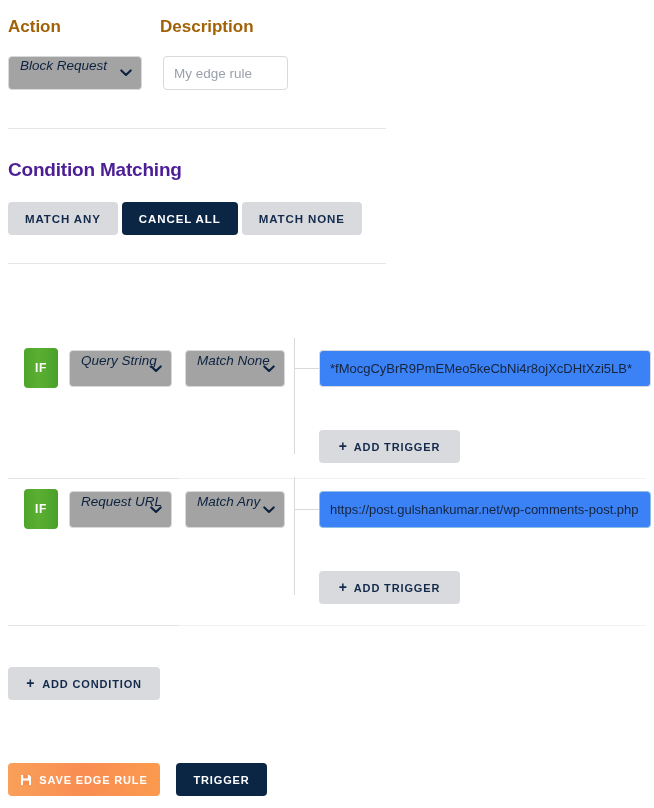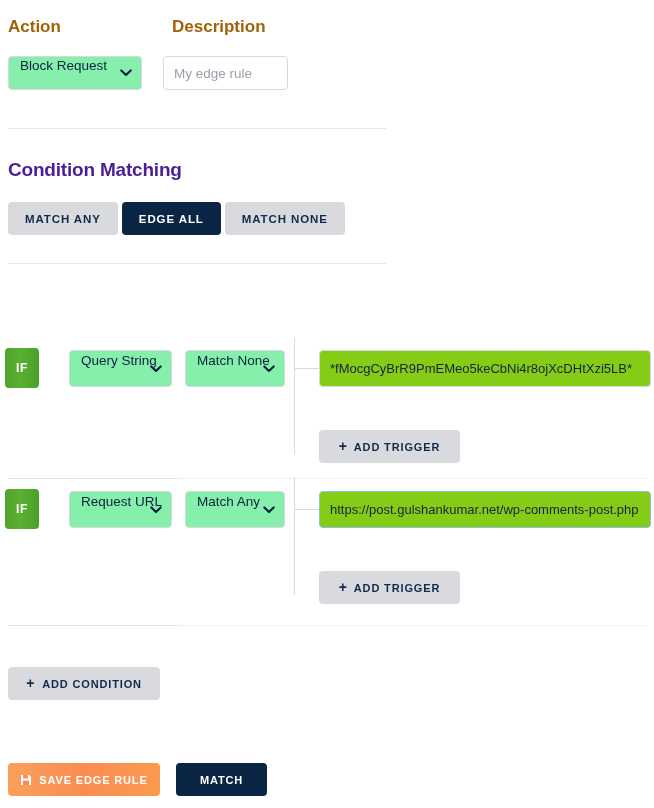--- a/index.html
+++ b/index.html
@@ -34,37 +34,38 @@
     font-weight: bold;
     color: #a16207;
     margin: 0;
   }
 
   
   .abs { position: absolute; }
 
   
   #label-action  { left: 8px;   top: 17px; }
-  #label-desc    { left: 172px; top: 17px; }
+  #label-desc    { left: 160px; top: 17px; }
 
   .select-box {
     box-sizing: border-box;
     border: 1px solid #d7d9dc;
     border-radius: 4px;
-    background: #86efac;
+    background: #a3a3a3;
     font-family: "Liberation Sans", sans-serif;
     font-size: 13.5px;
     color: #0d2240;
     padding: 0 26px 16px 11px;
     display: flex;
     align-items: center;
     cursor: pointer;
     position: relative;
     white-space: nowrap;
     overflow: hidden;
+    font-style: italic;
   }
   .select-box .chev {
     position: absolute;
     right: 9px;
     top: 50%;
     transform: translateY(-50%);
     display: block;
     line-height: 0;
   }
   .chev svg { display: block; }
@@ -139,21 +140,21 @@
   #label-condmatch { left: 8px; top: 159px; }
   #label-conditions { left: 8px; top: 300px; }
 
   
   .cond-group { position: absolute; left: 0; }
   #cond-group-1 { top: 348px; }
   #cond-group-2 { top: 489px; }
 
   .if-badge {
     position: absolute;
-    left: 5px;
+    left: 24px;
     width: 34px;
     height: 40px;
     border-radius: 4px;
     background: linear-gradient(90deg,#4ea32a 0%,#5bb032 42%,#4a9f2b 100%);
     color: #ffffff;
     font-size: 12px;
     font-weight: bold;
     letter-spacing: 0.6px;
     display: flex;
     align-items: center;
@@ -175,21 +176,21 @@
   }
 
   .trigger-input {
     position: absolute;
     left: 319px;
     width: 332px;
     height: 37px;
     box-sizing: border-box;
     border: 1px solid #d7d9dc;
     border-radius: 4px;
-    background: #84cc16;
+    background: #3b82f6;
     font-family: "Liberation Sans", sans-serif;
     font-size: 13px;
     color: #16243d;
     padding: 0 10px;
     outline: none;
   }
   .trigger-input.focused {
     border-color: #8fbde3;
   }
 
@@ -300,21 +301,21 @@
   </div>
 
   <input id="desc-input" type="text" placeholder="My edge rule" style="">
 
   <div class="divider" id="div-top"></div>
 
   <h2 class="h-section abs" id="label-condmatch">Condition Matching</h2>
 
   <div class="abs" id="match-group">
     <button class="match-btn">MATCH ANY</button>
-    <button class="match-btn active">EDGE ALL</button>
+    <button class="match-btn active">CANCEL ALL</button>
     <button class="match-btn">MATCH NONE</button>
   </div>
 
 
   <div class="divider" id="div-under-desc"></div>
 
 
   <div class="cond-group" id="cond-group-1">
     <div class="if-badge" style="top:0">IF</div>
 
@@ -394,15 +395,15 @@
     <span class="save-icon">
       <svg width="12" height="12" viewBox="0 0 12 12">
         <path d="M1 1 h8.2 L11 2.8 V11 H1 Z" fill="#ffffff"></path>
         <rect x="3.2" y="1" width="4.6" height="3.4" fill="#f98d52"></rect>
         <rect x="3" y="6.6" width="6" height="4.4" fill="#f98d52"></rect>
       </svg>
     </span>
     <span>SAVE EDGE RULE</span>
   </button>
 
-  <button id="cancel-btn">MATCH</button>
+  <button id="cancel-btn">TRIGGER</button>
 
 </div>
 
 </body></html>

